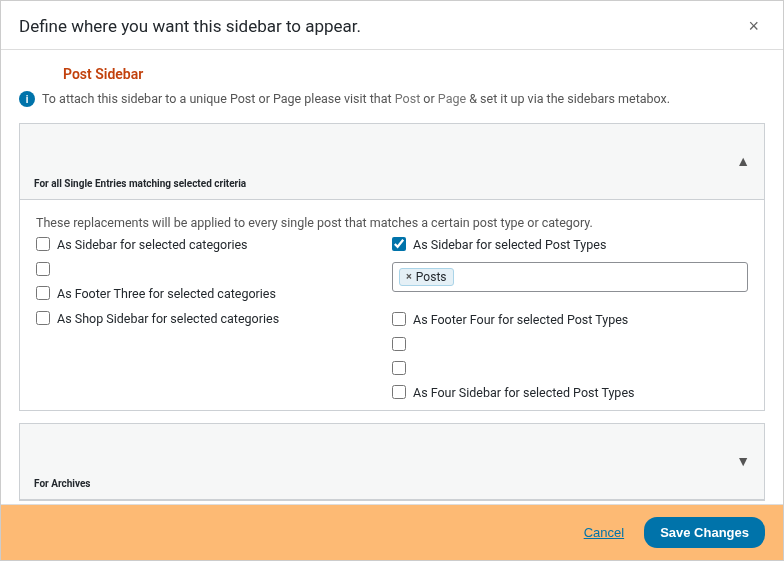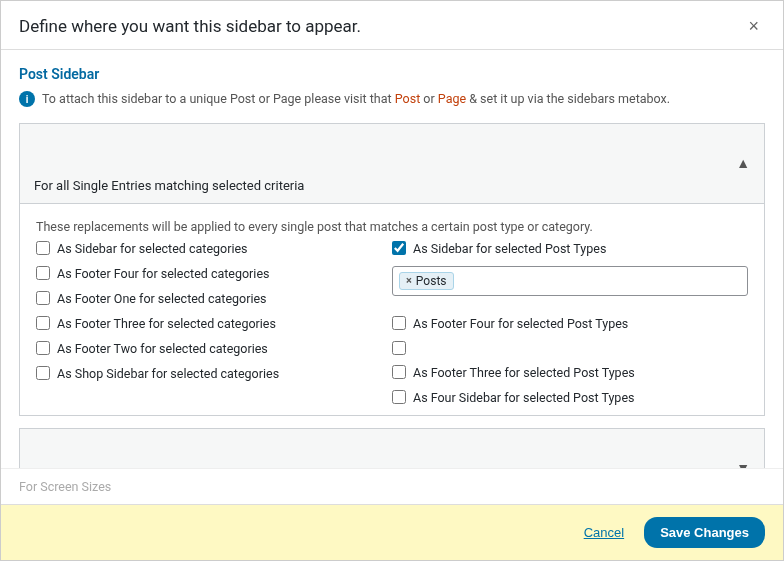--- a/index.html
+++ b/index.html
@@ -44,22 +44,23 @@
       padding: 2px 6px;
     }
     .dialog-body {
       flex: 1;
       overflow-y: auto;
       padding: 16px 18px 0 18px;
     }
     .section-title {
       font-size: 14px;
       font-weight: 600;
-      color: #0369a1;
+      color: #c2410c;
       margin-bottom: 8px;
+      margin-left: 44px;
     }
     .info-row {
       display: flex;
       align-items: flex-start;
       gap: 7px;
       margin-bottom: 14px;
       color: #555;
       font-size: 12.5px;
       line-height: 1.5;
     }
@@ -71,40 +72,40 @@
       color: #fff;
       display: flex;
       align-items: center;
       justify-content: center;
       font-size: 10px;
       font-weight: bold;
       flex-shrink: 0;
       margin-top: 1px;
     }
     .info-text a {
-      color: #c2410c;
+      color: #737373;
       text-decoration: none;
     }
     .panel {
       border: 1px solid #ccd0d4;
       margin-bottom: 12px;
     }
     .panel-header {
       display: flex;
       align-items: center;
       justify-content: space-between;
       padding: 10px 14px;
       background: #f6f7f7;
       border-bottom: 1px solid #ccd0d4;
       cursor: pointer;
       user-select: none;
     }
     .panel-header-title {
-      font-size: 13px;
-      font-weight: 400;
+      font-size: 10px;
+      font-weight: 700;
       color: #23282d;
       margin-top: 44px;
     }
     .panel-chevron {
       font-size: 14px;
       color: #555;
     }
     .panel-body {
       padding: 14px 16px 10px 16px;
     }
@@ -166,21 +167,21 @@
       font-size: 11px;
       font-weight: bold;
     }
     .dialog-footer {
       display: flex;
       align-items: center;
       justify-content: flex-end;
       gap: 12px;
       padding: 12px 18px;
       border-top: 1px solid #ddd;
-      background: #fef9c3;
+      background: #fdba74;
     }
     .screen-sizes-bar {
       padding: 10px 18px;
       font-size: 12.5px;
       color: #aaa;
       border-top: 1px solid #eee;
     }
     .btn-cancel {
       background: none;
       border: none;
@@ -236,33 +237,24 @@
         <div class="checkboxes-grid">
 
           <div class="checkbox-col">
 
           <div class="checkbox-item">
                 <input type="checkbox" id="cb_sidebar_cat" style="">
                 <label for="cb_sidebar_cat">As Sidebar for selected categories</label>
               </div>
               <div class="checkbox-item">
                 <input type="checkbox" id="cb_footer_four_cat" style="">
-                <label for="cb_footer_four_cat">As Footer Four for selected categories</label>
-              </div>
-              <div class="checkbox-item">
-                <input type="checkbox" id="cb_footer_one_cat" style="">
-                <label for="cb_footer_one_cat">As Footer One for selected categories</label>
               </div>
               <div class="checkbox-item">
                 <input type="checkbox" id="cb_footer_three_cat" style="">
                 <label for="cb_footer_three_cat">As Footer Three for selected categories</label>
-              </div>
-              <div class="checkbox-item">
-                <input type="checkbox" id="cb_footer_two_cat" style="">
-                <label for="cb_footer_two_cat">As Footer Two for selected categories</label>
               </div>
               <div class="checkbox-item">
                 <input type="checkbox" id="cb_shop_cat" style="">
                 <label for="cb_shop_cat">As Shop Sidebar for selected categories</label>
               </div>
             </div>
 
           <div class="checkbox-col">
 
           <div class="checkbox-item">
@@ -277,41 +269,37 @@
               </div>
               <div class="checkbox-item">
                 <input type="checkbox" id="cb_footer_four_post" style="">
                 <label for="cb_footer_four_post">As Footer Four for selected Post Types</label>
               </div>
               <div class="checkbox-item">
                 <input type="checkbox" id="cb_footer_one_post" style="">
               </div>
               <div class="checkbox-item">
                 <input type="checkbox" id="cb_footer_three_post" style="">
-                <label for="cb_footer_three_post">As Footer Three for selected Post Types</label>
               </div>
               <div class="checkbox-item">
                 <input type="checkbox" id="cb_shop_post" style="">
                 <label for="cb_shop_post">As Four Sidebar for selected Post Types</label>
               </div>
             </div>
         </div>
       </div>
     </div>
 
     <div class="panel">
       <div class="panel-header">
         <span class="panel-header-title">For Archives</span>
         <span class="panel-chevron">▼</span>
       </div>
     </div>
 
   </div>
 
-  <div class="screen-sizes-bar">
-    <span>For Screen Sizes</span>
-  </div>
 
   <div class="dialog-footer">
     <button class="btn-cancel">Cancel</button>
     <button class="btn-save">Save Changes</button>
   </div>
 </div>
 
 </body></html>

